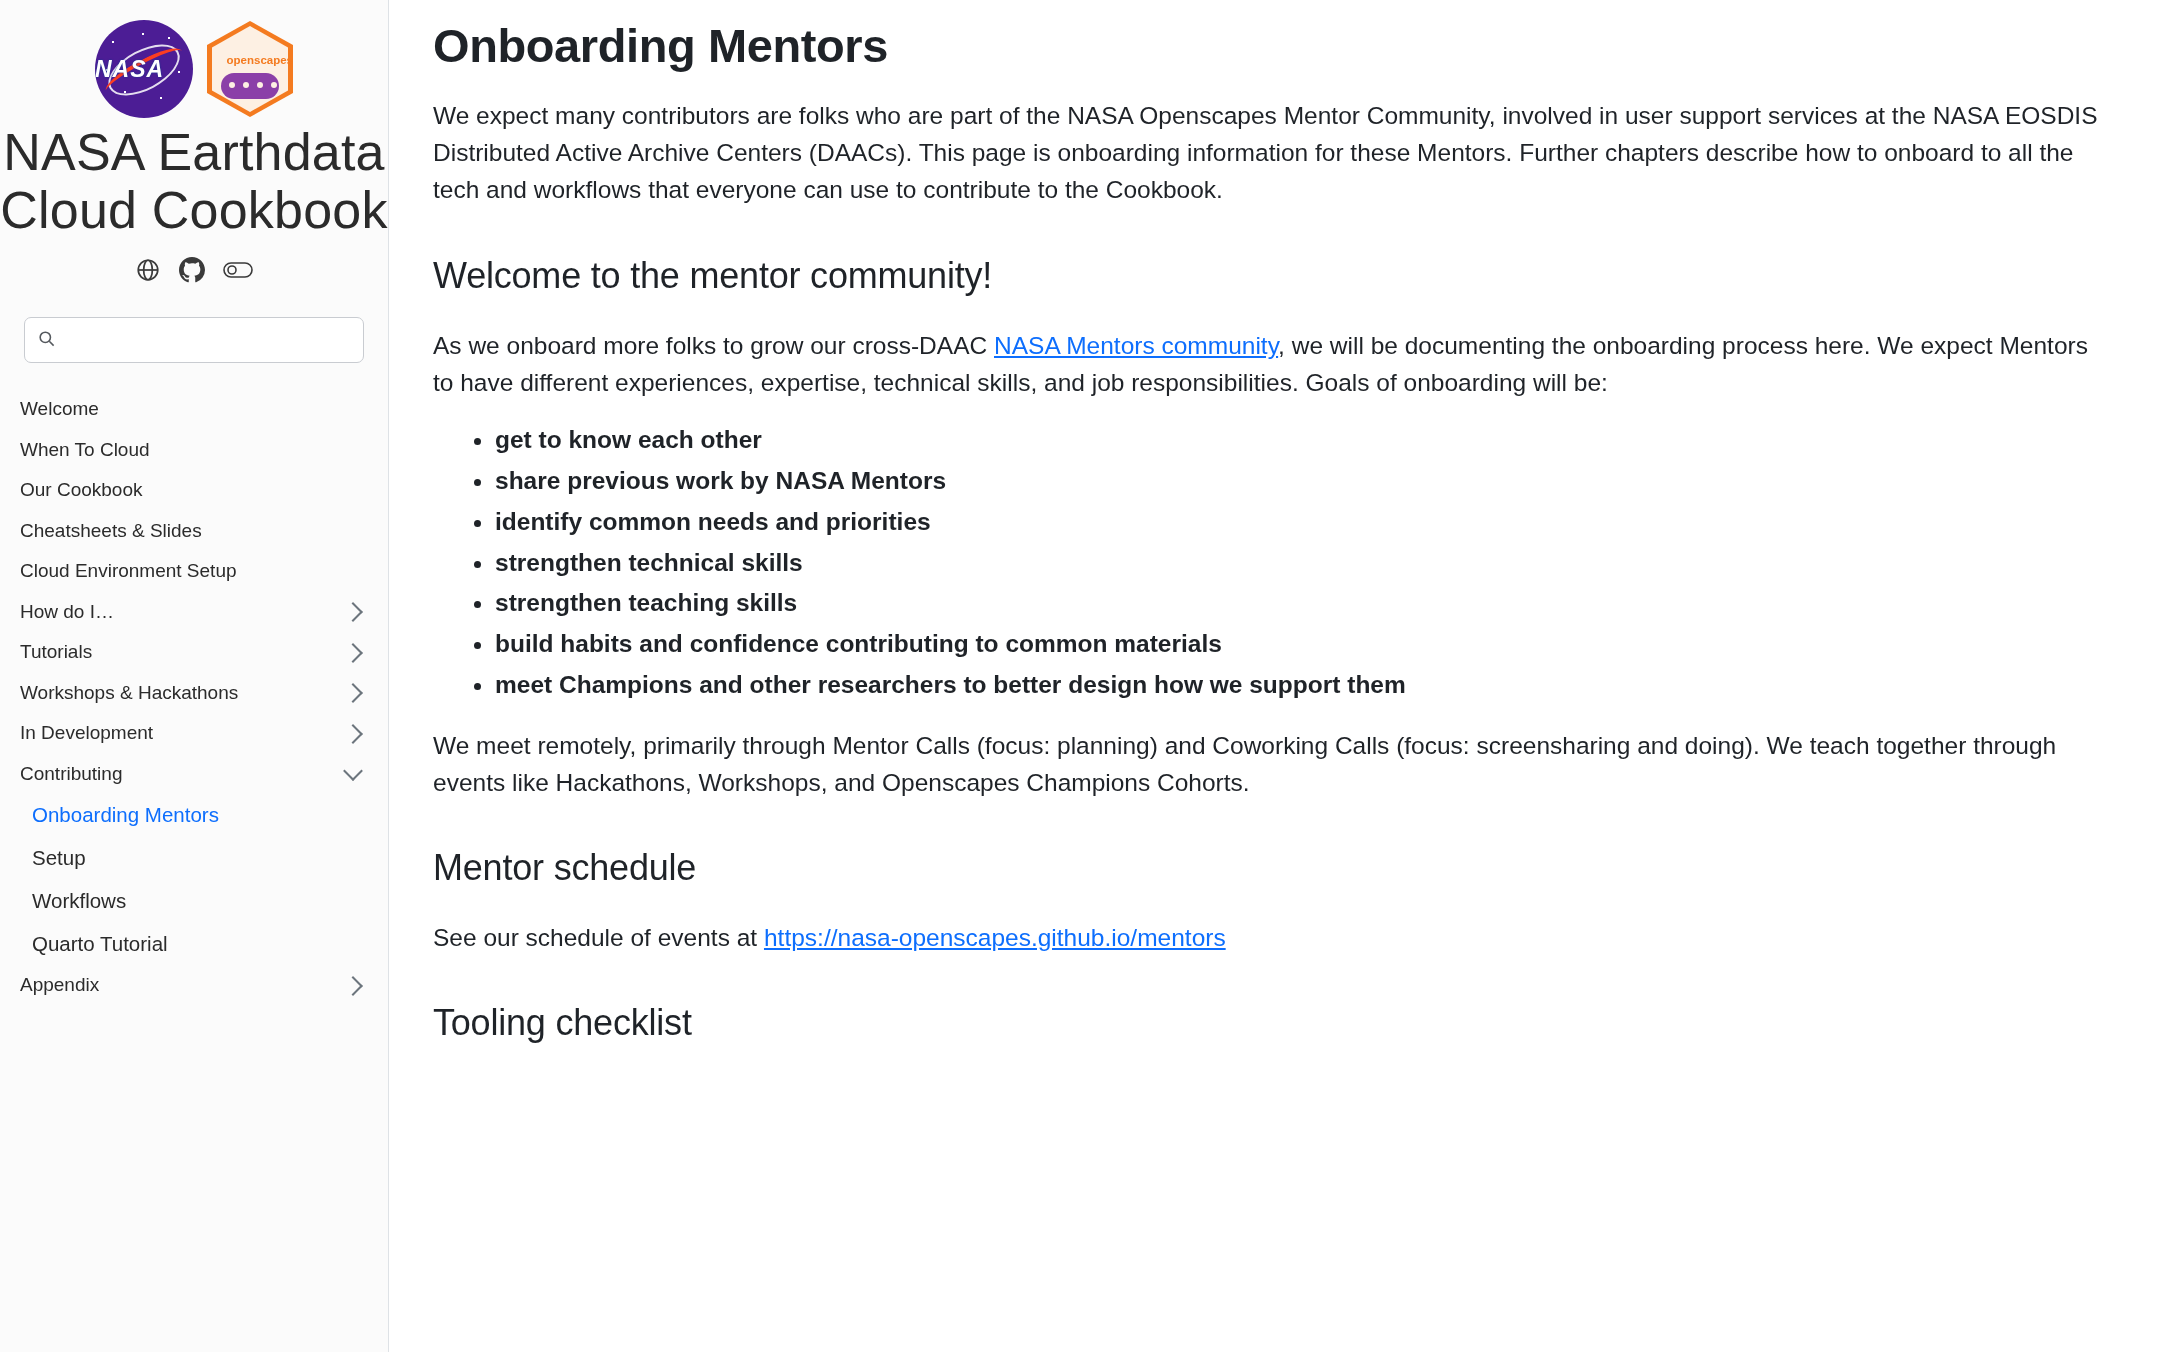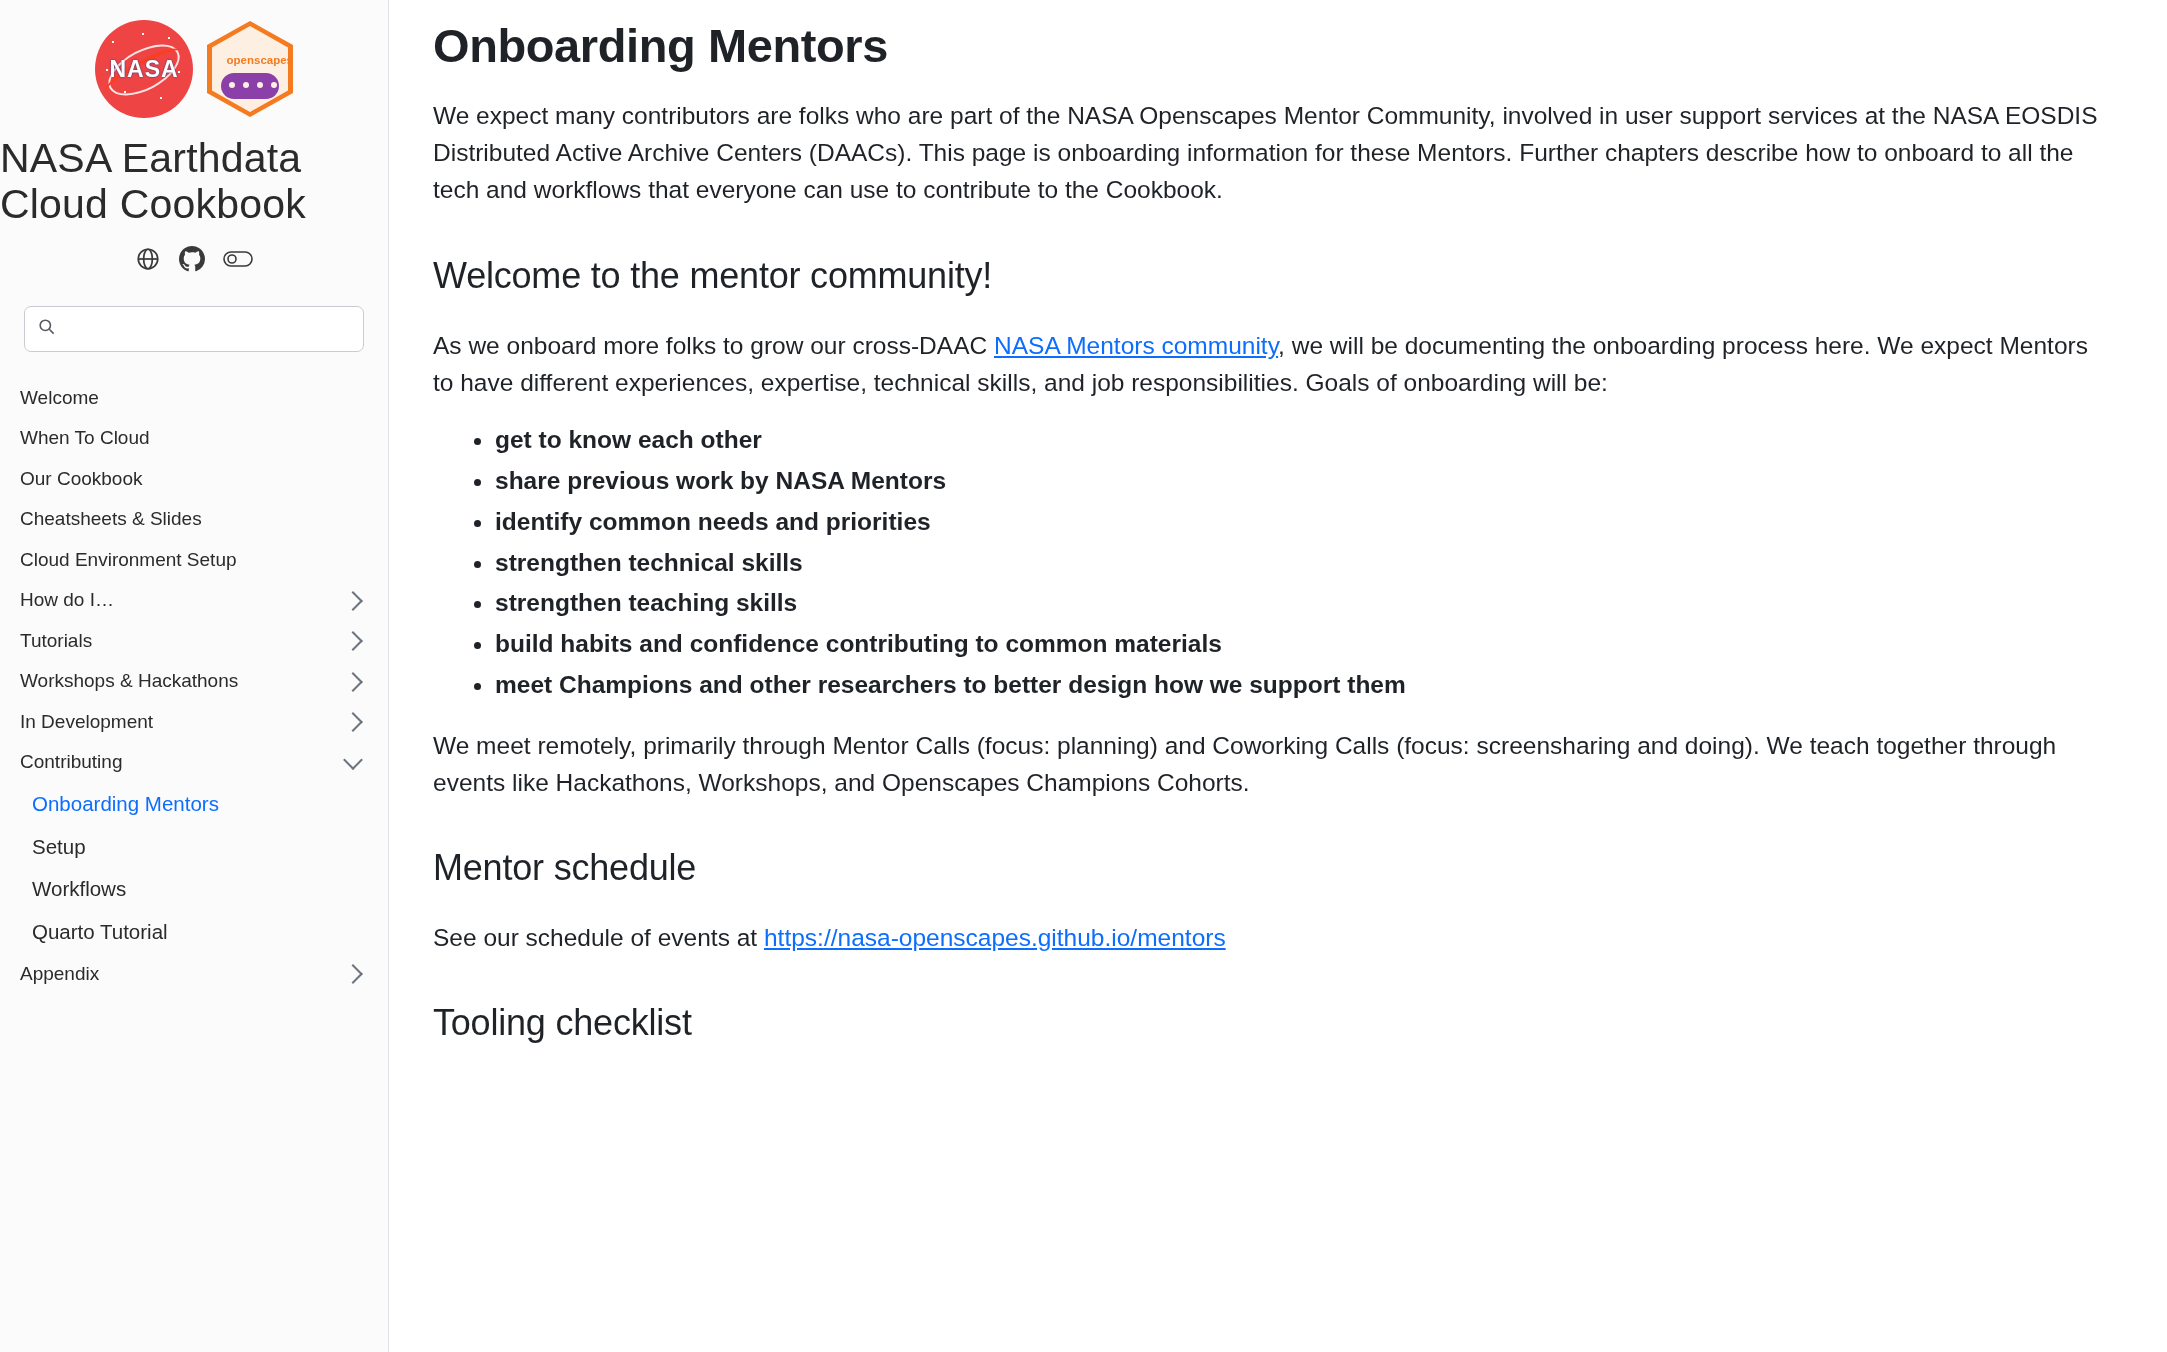--- a/index.html
+++ b/index.html
@@ -26,24 +26,24 @@
   .logos {
     display: flex;
     justify-content: center;
     align-items: center;
     gap: 14px;
     padding-top: 20px;
   }
   .nasa-logo {
     width: 98px; height: 98px;
     border-radius: 50%;
-    background: #ef4444;
+    background: #4c1d95;
     position: relative;
     overflow: hidden;
-    display: flex; align-items: center; justify-content: center;
+    display: flex; align-items: center; justify-content: flex-start; font-style: italic;
   }
   .nasa-logo .stars {
     position: absolute; inset: 0;
     background:
       radial-gradient(circle 1.3px at 18px 22px, #fff 99%, transparent 100%),
       radial-gradient(circle 1.1px at 74px 18px, #fff 99%, transparent 100%),
       radial-gradient(circle 1.1px at 30px 72px, #fff 99%, transparent 100%),
       radial-gradient(circle 1.2px at 66px 78px, #fff 99%, transparent 100%),
       radial-gradient(circle 1px at 48px 14px, #fff 99%, transparent 100%),
       radial-gradient(circle 1px at 84px 52px, #fff 99%, transparent 100%),
@@ -103,24 +103,25 @@
     left: 14px; right: 14px; top: 52px; height: 26px;
     background: #8b3fa8;
     border-radius: 13px;
   }
   .os-dots span {
     position: absolute; top: 9px;
     width: 6px; height: 6px; border-radius: 50%;
     background: #fdf0e3;
   }
   .title {
-    font-size: 41px;
+    text-align: center;
+    font-size: 52px;
     line-height: 1.12;
     color: #2b2b2b;
-    margin: 18px 0 0 0;
+    margin: 5px 0 0 0;
     font-weight: 400;
     letter-spacing: .2px;
   }
   .social {
     display: flex; justify-content: center; align-items: center;
     gap: 18px;
     margin-top: 18px;
     color: #3a3a3a;
   }
   .social .ico { cursor: pointer; display: block; }

